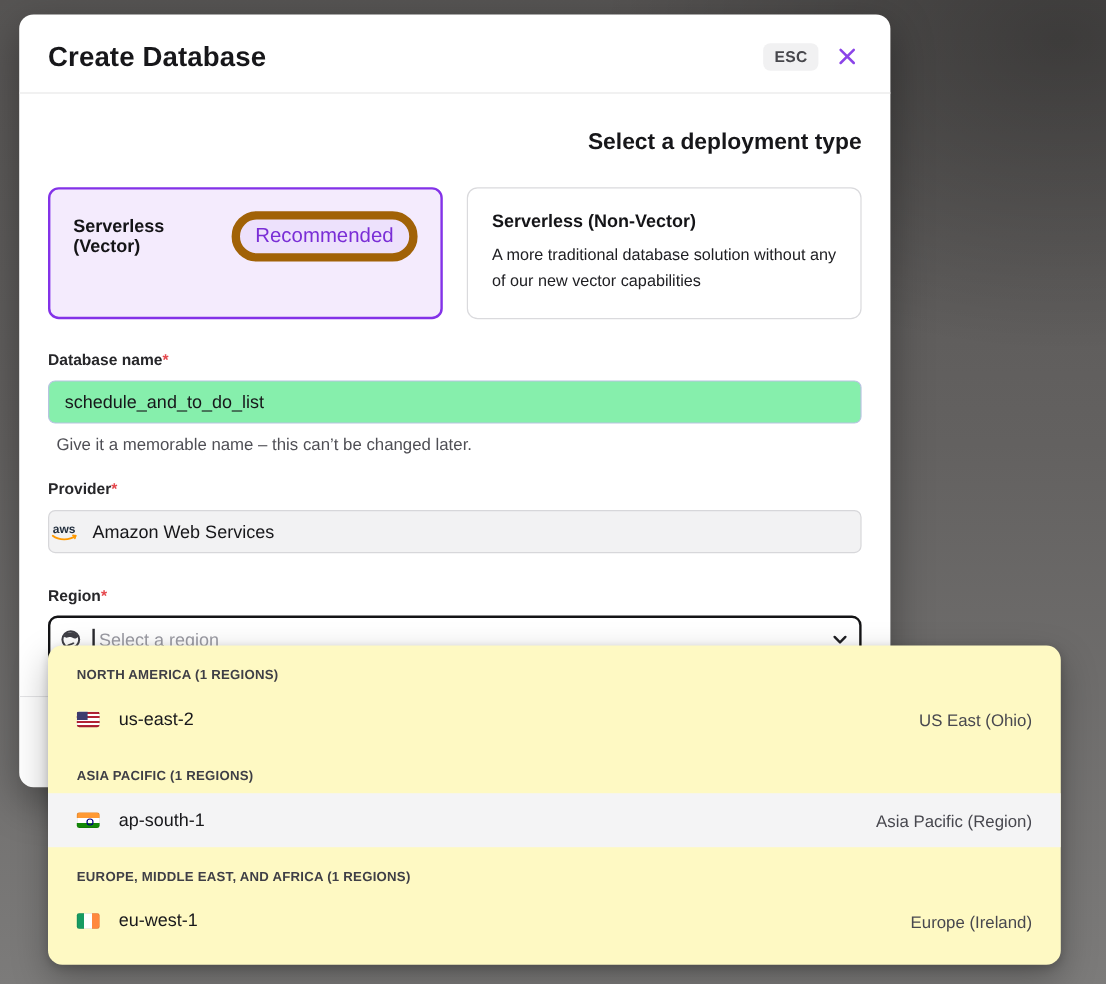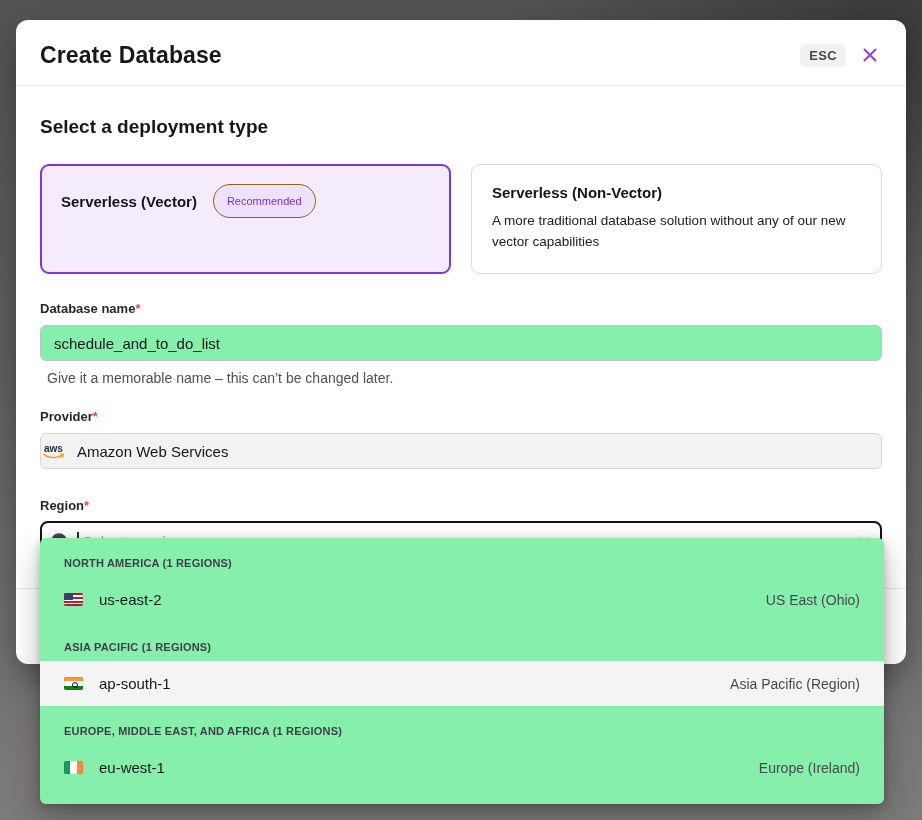--- a/index.html
+++ b/index.html
@@ -8,58 +8,58 @@
     font-family: "Liberation Sans", sans-serif;
     position: relative;
     overflow: hidden;
     background:
       radial-gradient(620px 420px at 96% 4%, rgba(0,0,0,0.30), transparent 62%),
       linear-gradient(180deg, #565453 0%, #636160 45%, #7c7b7a 100%);
   }
 
   
   .modal {
-    position: absolute; left: 16px; top: 20px;
-    width: 890px; height: 644px;
+    position: absolute; left: 16px; top: 12px;
+    width: 726px; height: 644px;
     background: #ffffff; border-radius: 12px;
     box-shadow: 0 12px 34px rgba(0,0,0,0.35);
     z-index: 1;
   }
   .modal-header {
     display: flex; align-items: center; justify-content: space-between;
     padding: 20px 24px 15px 24px;
     border-bottom: 1px solid #e8e8e8;
   }
   .modal-title { font-size: 23px; line-height: 30px; font-weight: 700; color: #17171a; letter-spacing: .1px; }
   .header-right { display: flex; align-items: center; gap: 12px; }
   .esc-badge {
     background: #f1f1f2; color: #47474c;
     font-size: 13px; font-weight: 700; letter-spacing: .3px;
     padding: 4px 9px; border-radius: 6px;
   }
   .close-btn { background: none; border: none; cursor: pointer; display: flex; align-items: center; padding: 2px; }
 
   .modal-body { padding: 22px 24px 0 24px; }
-  .section-heading { font-size: 19px; line-height: 25px; font-weight: 700; color: #17171a; margin: 6px 0 25px 0; }
+  .section-heading { font-size: 19px; line-height: 25px; font-weight: 700; color: #17171a; margin: 6px 0 25px 0; text-align: right; }
 
   
   .cards { display: grid; grid-template-columns: 1fr 1fr; gap: 20px; }
   .card {
     border: 1px solid #dadadd; border-radius: 9px;
     background: #ffffff; padding: 19px 20px; height: 110px;
     cursor: pointer;
   }
   .card.selected {
     border: 2px solid #8332e8; background: #f4ebfd; padding: 18px 19px;
   }
   .card-title-row { display: flex; align-items: center; gap: 16px; }
   .card-title { font-size: 15px; font-weight: 700; color: #141417; }
   .rec-badge {
-    border: 1px solid #a16207; color: #7a2ed6; background: rgba(139,68,232,0.06);
-    font-size: 11px; font-weight: 400; padding: 10px 13px; border-radius: 999px;
+    border: 7px solid #a16207; color: #7a2ed6; background: rgba(139,68,232,0.06);
+    font-size: 17px; font-weight: 400; padding: 4px 13px; border-radius: 999px;
   }
   .card-desc { margin-top: 9px; font-size: 13.5px; line-height: 21px; color: #202024; }
 
   
   .field { margin-top: 25px; }
   .field-label { font-size: 13px; font-weight: 700; color: #27272a; }
   .req { color: #e5484d; font-weight: 700; }
   .text-input {
     display: block; width: 100%; height: 36px; margin-top: 8px;
     background: #86efac; border: 1px solid #b7c4e0; border-radius: 6px;
@@ -85,21 +85,21 @@
   .region-placeholder { flex: 1; font-size: 15px; color: #9b9ba3; margin-left: -5px; }
 
   .modal-footer {
     position: absolute; left: 0; right: 0; top: 568px; bottom: 0;
     border-top: 1px solid #e4e4e6; border-radius: 0 0 12px 12px;
   }
 
   
   .dropdown {
     position: absolute; left: 40px; top: 538px; width: 844px;
-    background: #86efac; border-radius: 6px;
+    background: #fef9c3; border-radius: 12px;
     box-shadow: 0 12px 30px rgba(0,0,0,0.28), 0 2px 8px rgba(0,0,0,0.18);
     padding-bottom: 14px; z-index: 10; overflow: hidden;
   }
   .dd-label {
     padding: 19px 24px 7px 24px; font-size: 11px; line-height: 13px;
     font-weight: 700; color: #3f3f46; letter-spacing: .2px;
   }
   .dd-row {
     height: 45px; padding: 0 24px; display: flex; align-items: center;
     justify-content: space-between; cursor: pointer;

